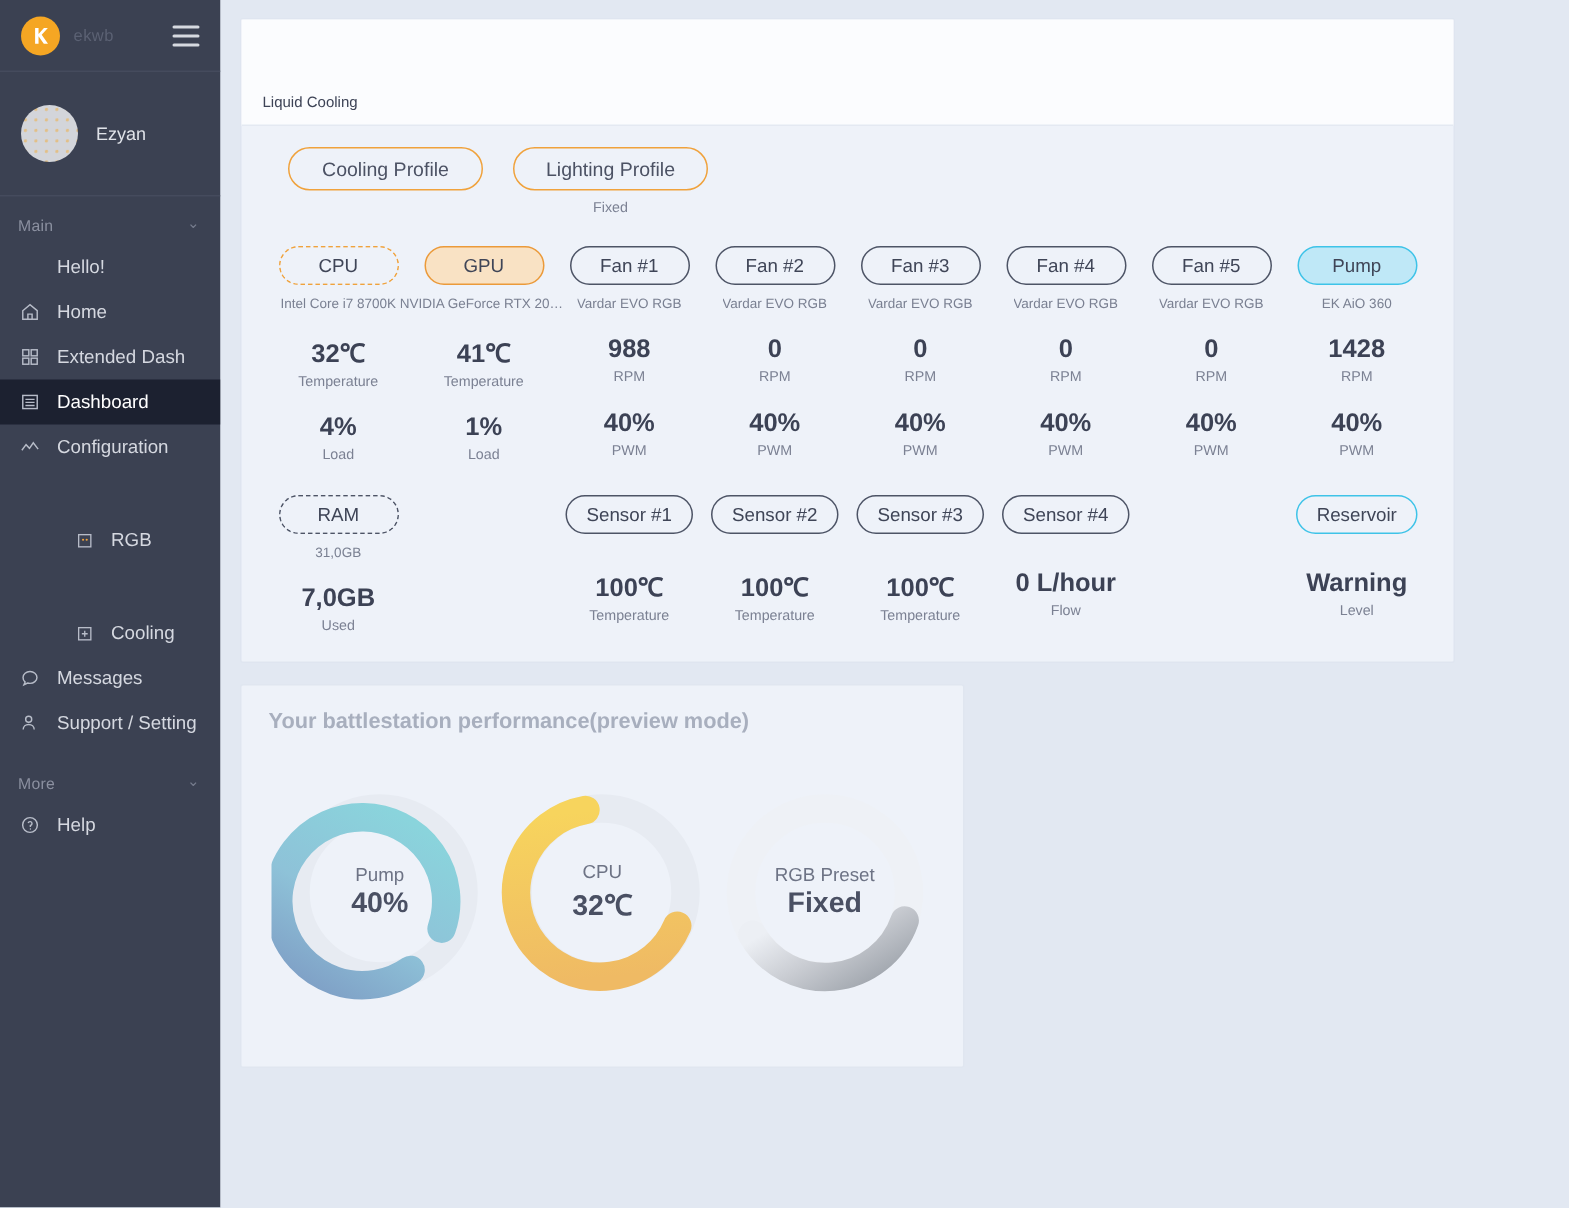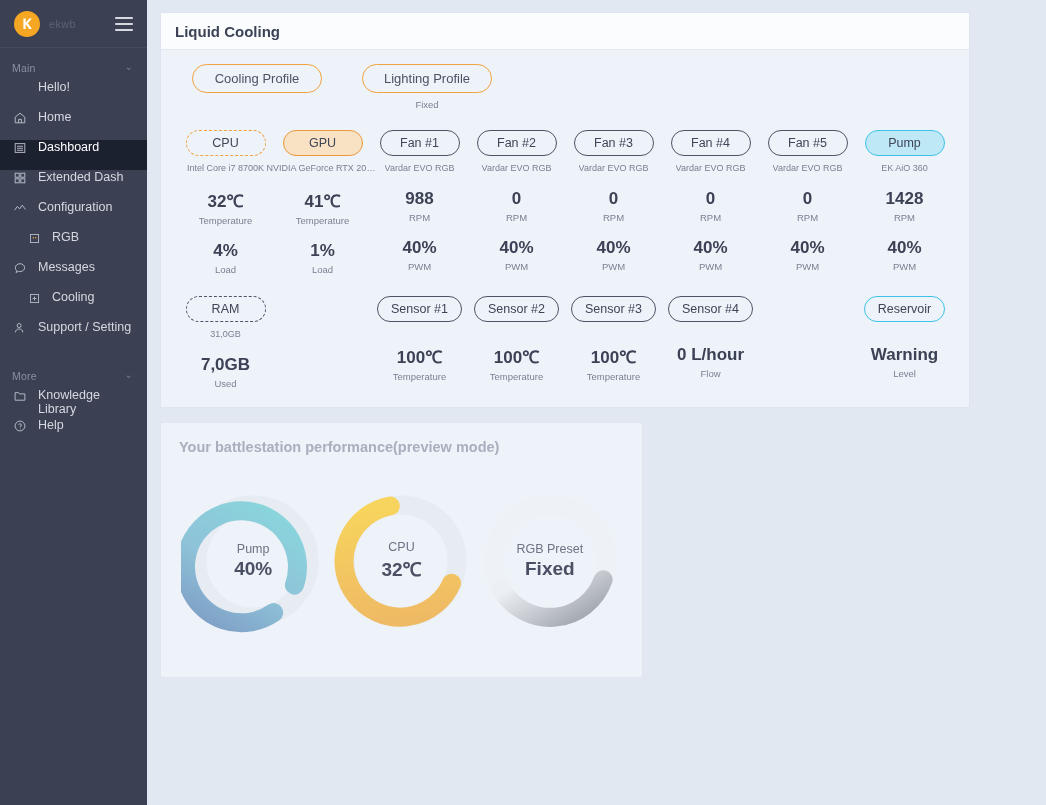--- a/index.html
+++ b/index.html
@@ -60,32 +60,32 @@
   .nav-section {
     display: flex; align-items: flex-start; justify-content: space-between;
     padding: 6px 14px 6px 12px;
   }
   .nav-section .sec-label {
     color: #8b90a0; font-size: 10.5px; letter-spacing: .2px;
   }
   .chev { color: #777d8e; font-size: 10px; line-height: 1; }
 
   .nav-item {
-    display: flex; gap: 10px;
+    display: flex; align-items: center; gap: 10px;
     height: 30px; padding: 0 12px;
     color: #d5d8e0; font-size: 12.5px;
     cursor: pointer;
   }
   .nav-item .ico {
     width: 16px; height: 16px;
     display: flex; align-items: center; justify-content: center;
     color: #b7bcc8; flex: 0 0 16px;
   }
   .nav-item.no-icon { padding-left: 38px; }
-  .nav-item.sub { padding-left: 26px; font-size: 12.5px; }
+  .nav-item.sub { padding-left: 48px; font-size: 12.5px; margin-top: 32px; }
   .nav-item.active { background: #1c2130; color: #ffffff; }
   .nav-item svg { display: block; }
 
   
   .right { flex: 1; display: flex; flex-direction: column; background: #e2e8f2; }
 
   .topbar {
     height: 52px; background: #f3f6fb;
     display: flex; align-items: center;
     padding: 0 10px 0 16px; gap: 12px;
@@ -111,26 +111,26 @@
     background: #eef2f9;
     border: 1px solid #dfe5f0;
     border-radius: 2px;
   }
   .card-head {
     background: #fbfcfe;
     padding: 10px 14px 9px 14px;
     border-bottom: 1px solid #e4e9f2;
   }
   .card-head h2 {
-    font-size: 15px; font-weight: bold; color: #3d4356;
+    font-size: 10px; font-weight: normal; color: #3d4356; margin-top: 40px;
   }
   .card-body { padding: 14px 16px 18px 16px; }
 
   
-  .profile-btns { display: flex; gap: 40px; padding-left: 15px; }
+  .profile-btns { display: flex; gap: 20px; padding-left: 15px; }
   .pill-btn {
     min-width: 130px; height: 29px;
     border: 1.4px solid #f0a23c; border-radius: 15px;
     background: transparent;
     color: #4c5264; font-size: 13px;
     display: flex; align-items: center; justify-content: center;
     cursor: pointer;
     font-family: "Liberation Sans", sans-serif;
   }
   .pill-col { display:flex; flex-direction: column; align-items:center; }
@@ -212,126 +212,122 @@
         </svg>
       </span>
       <span class="brand-name">ekwb</span>
       <span class="hamburger">
           <i></i>
           <i></i>
           <i></i>
         </span>
     </div>
 
+    <div class="profile-row">
+      <span class="avatar"></span>
+      <span class="profile-name">Ezyan</span>
+    </div>
 
     <nav class="nav-wrap">
 
       <div class="nav-section">
         <span class="sec-label">Main</span>
         <span class="chev">⌄</span>
       </div>
 
       <div class="nav-item no-icon">
         <span>Hello!</span>
       </div>
 
       <div class="nav-item">
         <span class="ico">
           <svg width="14" height="14" viewBox="0 0 16 16" fill="none" stroke="currentColor" stroke-width="1.1">
             <path d="M2.5 7 L8 2.5 L13.5 7 V13.5 H2.5 Z"></path>
               <path d="M6.4 13.5 V9.6 h3.2 v3.9"></path>
           </svg>
         </span>
         <span>Home</span>
-      </div>
-
-      <div class="nav-item active">
-        <span class="ico">
-          <svg width="14" height="14" viewBox="0 0 16 16" fill="none" stroke="currentColor" stroke-width="1.1">
-            <rect x="2.5" y="3" width="11" height="10"></rect>
-              <path d="M4.5 6 h7 M4.5 8.3 h7 M4.5 10.6 h7"></path>
-          </svg>
-        </span>
-        <span>Dashboard</span>
       </div>
 
       <div class="nav-item">
         <span class="ico">
           <svg width="14" height="14" viewBox="0 0 16 16" fill="none" stroke="currentColor" stroke-width="1.1">
             <rect x="2.5" y="2.5" width="4.6" height="4.6"></rect>
               <rect x="8.9" y="2.5" width="4.6" height="4.6"></rect>
             <rect x="2.5" y="8.9" width="4.6" height="4.6"></rect>
               <rect x="8.9" y="8.9" width="4.6" height="4.6"></rect>
           </svg>
         </span>
         <span>Extended Dash</span>
       </div>
 
+      <div class="nav-item active">
+        <span class="ico">
+          <svg width="14" height="14" viewBox="0 0 16 16" fill="none" stroke="currentColor" stroke-width="1.1">
+            <rect x="2.5" y="3" width="11" height="10"></rect>
+              <path d="M4.5 6 h7 M4.5 8.3 h7 M4.5 10.6 h7"></path>
+          </svg>
+        </span>
+        <span>Dashboard</span>
+      </div>
+
       <div class="nav-item">
         <span class="ico">
           <svg width="14" height="14" viewBox="0 0 16 16" fill="none" stroke="currentColor" stroke-width="1.1">
             <path d="M1.8 10.5 L5 6.2 L7.6 9 L10.5 4.8 L14.2 9.6"></path>
           </svg>
         </span>
         <span>Configuration</span>
       </div>
 
       <div class="nav-item sub">
         <span class="ico">
           <svg width="13" height="13" viewBox="0 0 16 16" fill="none" stroke="currentColor" stroke-width="1.1">
             <rect x="3" y="3" width="10" height="10"></rect>
               <circle cx="6.6" cy="7.2" r=".9" fill="#f0a23c" stroke="none"></circle>
               <circle cx="9.6" cy="7.2" r=".9" fill="#f0a23c" stroke="none"></circle>
           </svg>
         </span>
         <span>RGB</span>
       </div>
 
-      <div class="nav-item">
-        <span class="ico">
-          <svg width="14" height="14" viewBox="0 0 16 16" fill="none" stroke="currentColor" stroke-width="1.1">
-            <path d="M13.3 7.6 c0 2.5 -2.4 4.5 -5.3 4.5 a6.6 6.6 0 0 1 -1.8 -.25 L3.4 13.1 l.9 -2 A4.3 4.3 0 0 1 2.7 7.6 C2.7 5.1 5.1 3.1 8 3.1 s5.3 2 5.3 4.5 z"></path>
-          </svg>
-        </span>
-        <span>Messages</span>
-      </div>
-
       <div class="nav-item sub">
         <span class="ico">
           <svg width="13" height="13" viewBox="0 0 16 16" fill="none" stroke="currentColor" stroke-width="1.1">
             <rect x="3" y="3" width="10" height="10"></rect>
               <path d="M8 5.6 v4.8 M5.6 8 h4.8"></path>
           </svg>
         </span>
         <span>Cooling</span>
       </div>
 
       <div class="nav-item">
         <span class="ico">
           <svg width="14" height="14" viewBox="0 0 16 16" fill="none" stroke="currentColor" stroke-width="1.1">
+            <path d="M13.3 7.6 c0 2.5 -2.4 4.5 -5.3 4.5 a6.6 6.6 0 0 1 -1.8 -.25 L3.4 13.1 l.9 -2 A4.3 4.3 0 0 1 2.7 7.6 C2.7 5.1 5.1 3.1 8 3.1 s5.3 2 5.3 4.5 z"></path>
+          </svg>
+        </span>
+        <span>Messages</span>
+      </div>
+
+      <div class="nav-item">
+        <span class="ico">
+          <svg width="14" height="14" viewBox="0 0 16 16" fill="none" stroke="currentColor" stroke-width="1.1">
             <circle cx="7" cy="5.2" r="2.3"></circle>
               <path d="M2.8 13 c0 -2.4 1.9 -3.9 4.2 -3.9 s4.2 1.5 4.2 3.9"></path>
           </svg>
         </span>
         <span>Support / Setting</span>
       </div>
 
       <div class="nav-section" style="margin-top:14px;">
         <span class="sec-label">More</span>
         <span class="chev">⌄</span>
       </div>
 
-      <div class="nav-item">
-        <span class="ico">
-          <svg width="14" height="14" viewBox="0 0 16 16" fill="none" stroke="currentColor" stroke-width="1.1">
-            <path d="M2.4 4.2 h4 l1.1 1.4 h6.1 v7.2 H2.4 z"></path>
-          </svg>
-        </span>
-        <span>Knowledge Library</span>
-      </div>
 
       <div class="nav-item">
         <span class="ico">
           <svg width="14" height="14" viewBox="0 0 16 16" fill="none" stroke="currentColor" stroke-width="1.1">
             <circle cx="8" cy="8" r="5.6"></circle>
               <path d="M6.6 6.5 a1.5 1.5 0 1 1 1.7 1.9 v1.1"></path>
               <circle cx="8.3" cy="11.1" r=".55" fill="currentColor" stroke="none"></circle>
           </svg>
         </span>
         <span>Help</span>

